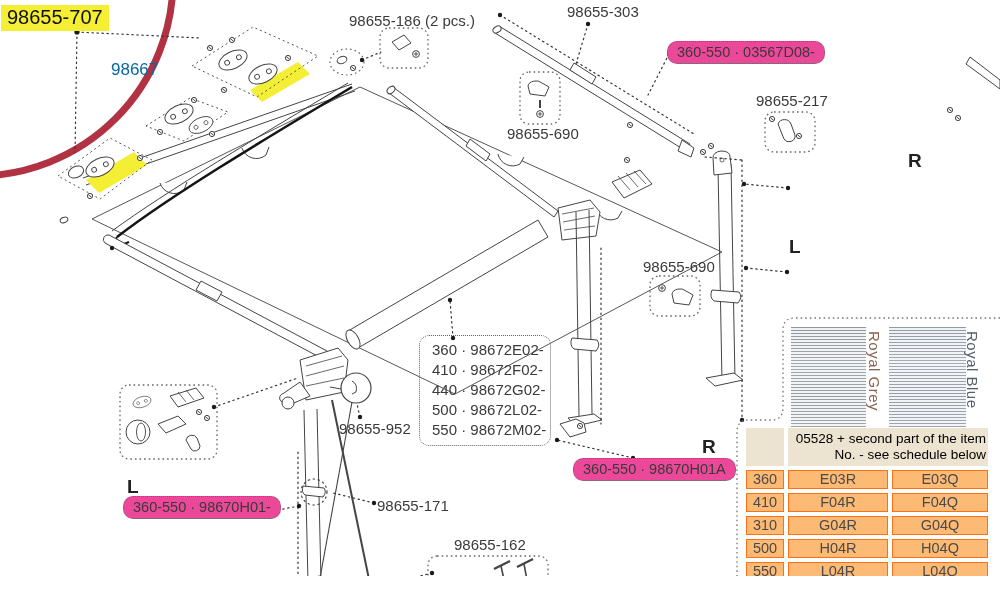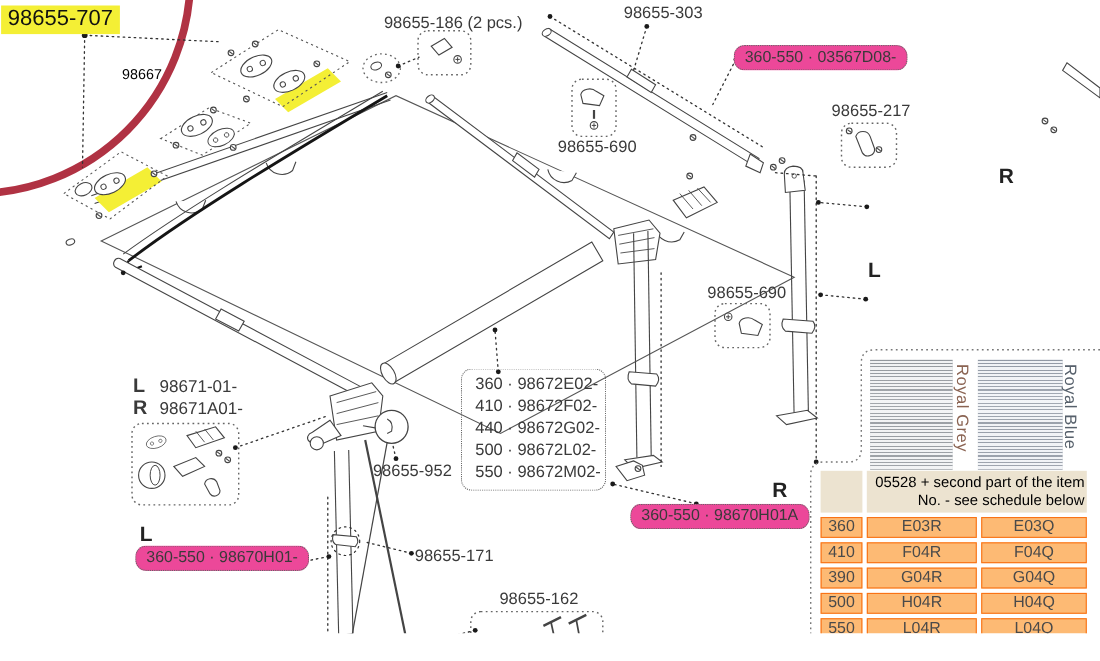--- a/index.html
+++ b/index.html
@@ -4,21 +4,21 @@
 <style>
   html,body{margin:0;padding:0;background:#fff;}
   #stage{position:relative;width:1000px;height:576px;overflow:hidden;background:#fff;
          font-family:"Liberation Sans","DejaVu Sans",sans-serif;color:#3a3a3a;}
   #art{position:absolute;left:0;top:0;}
   .lbl{position:absolute;font-size:15px;white-space:nowrap;color:#3a3a3a;}
   .lblbox{position:absolute;font-size:14.5px;white-space:nowrap;color:#3a3a3a;
           border:1.5px dotted #666;border-radius:10px;padding:2px 9px 3px;background:#ec4899;}
   .mark{position:absolute;font-size:19px;font-weight:bold;color:#222;}
   #l-707{left:1px;top:5px;font-size:20px;background:#f4ef35;padding:1px 6px 2px;color:#111;}
-  #l-98667{left:111px;top:60px;font-size:13px;color:#000000;}
+  #l-98667{left:111px;top:60px;font-size:17px;color:#0369a1;}
   #l-186{left:349px;top:12px;}
   #l-303{left:567px;top:3px;}
   #b-03567{left:667px;top:41px;}
   #l-217{left:756px;top:92px;}
   #m-r1{left:908px;top:150px;}
   #b-03569a{left:783px;top:174px;}
   #m-l1{left:789px;top:236px;}
   #b-03569{left:785px;top:258px;}
   #l-690a{left:507px;top:125px;}
   #l-690b{left:643px;top:258px;}
@@ -321,24 +321,20 @@
 <div id="listbox">
   <div>360 · 98672E02-</div>
   <div>410 · 98672F02-</div>
   <div>440 · 98672G02-</div>
   <div>500 · 98672L02-</div>
   <div>550 · 98672M02-</div>
 </div>
 
 <div class="lbl" id="l-952">98655-952</div>
 
-<div id="g-98671">
-  <div><b>L</b><span>98671-01-</span></div>
-  <div><b>R</b><span>98671A01-</span></div>
-</div>
 
 <div class="mark" id="m-l2">L</div>
 <div class="lblbox" id="b-98670L">360-550 · 98670H01-</div>
 <div class="lbl" id="l-171">98655-171</div>
 <div class="lbl" id="l-463">98655-463</div>
 <div class="mark" id="m-r2">R</div>
 <div class="lblbox" id="b-98670R">360-550 · 98670H01A</div>
 <div class="lbl" id="l-162">98655-162</div>
 
 <div class="swatch" id="sw-grey"></div>
@@ -348,21 +344,21 @@
 
 <div class="ptable">
   <div class="cell hd corner"></div>
   <div class="cell hd head">05528 + second part of the item No. - see schedule below</div>
   <div class="cell">360</div>
   <div class="cell">E03R</div>
   <div class="cell">E03Q</div>
   <div class="cell">410</div>
   <div class="cell">F04R</div>
   <div class="cell">F04Q</div>
-  <div class="cell">390</div>
+  <div class="cell">310</div>
   <div class="cell">G04R</div>
   <div class="cell">G04Q</div>
   <div class="cell">500</div>
   <div class="cell">H04R</div>
   <div class="cell">H04Q</div>
   <div class="cell">550</div>
   <div class="cell">L04R</div>
   <div class="cell">L04Q</div>
 </div>
 

